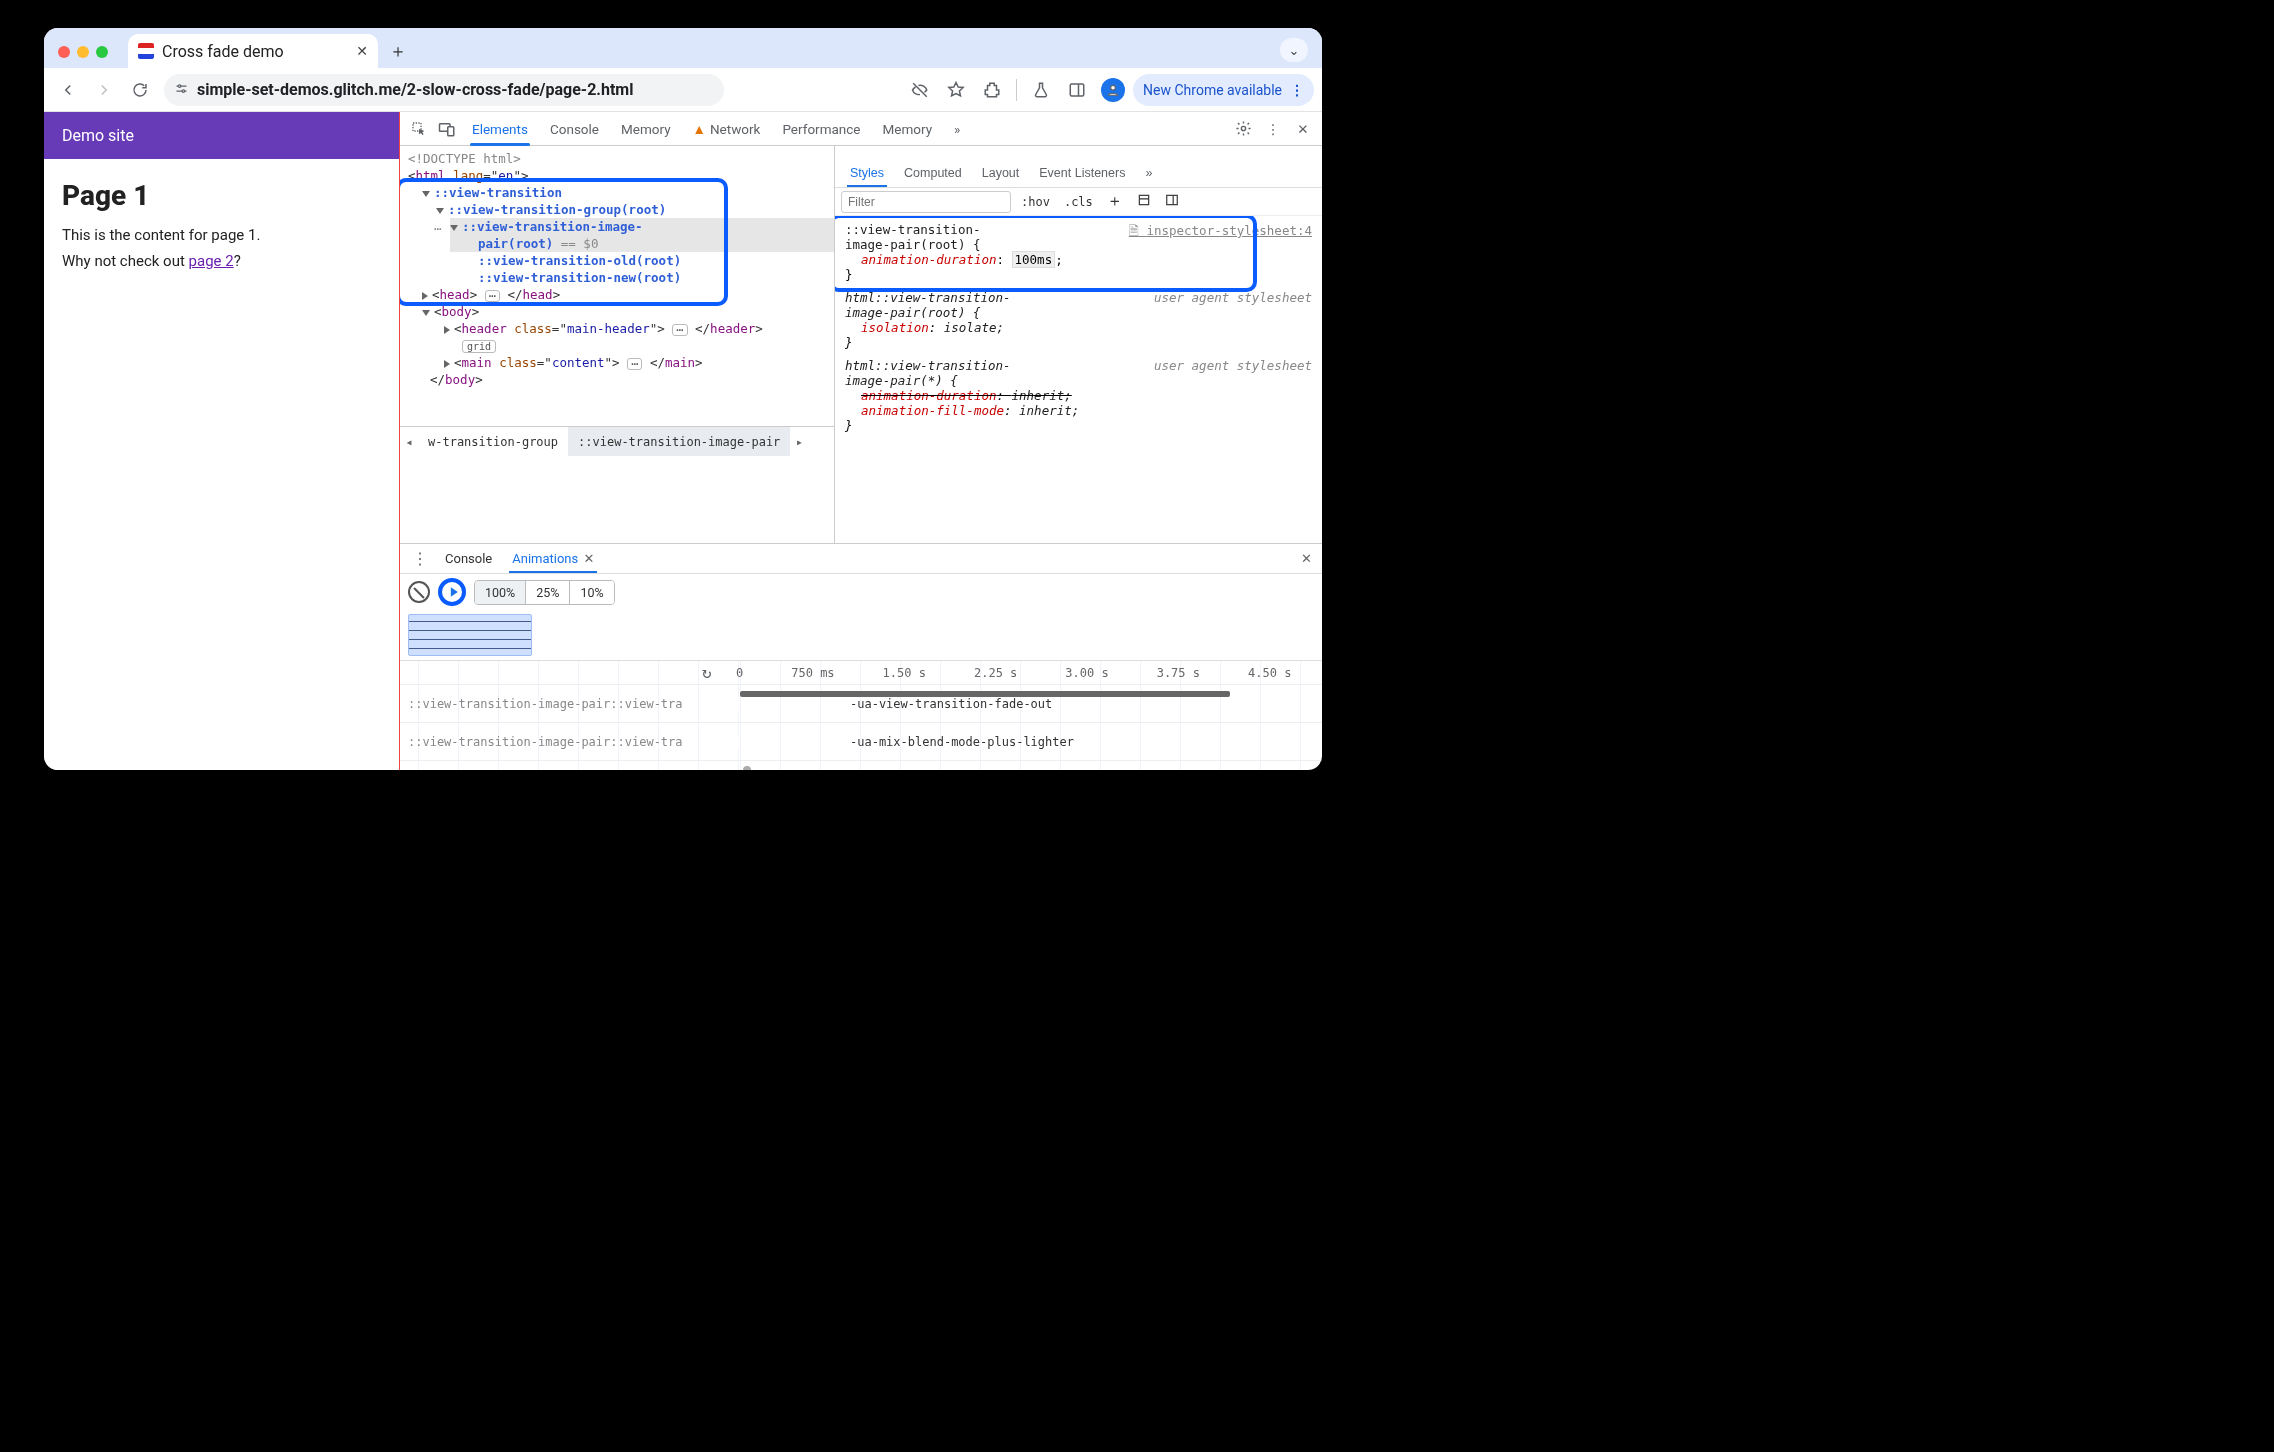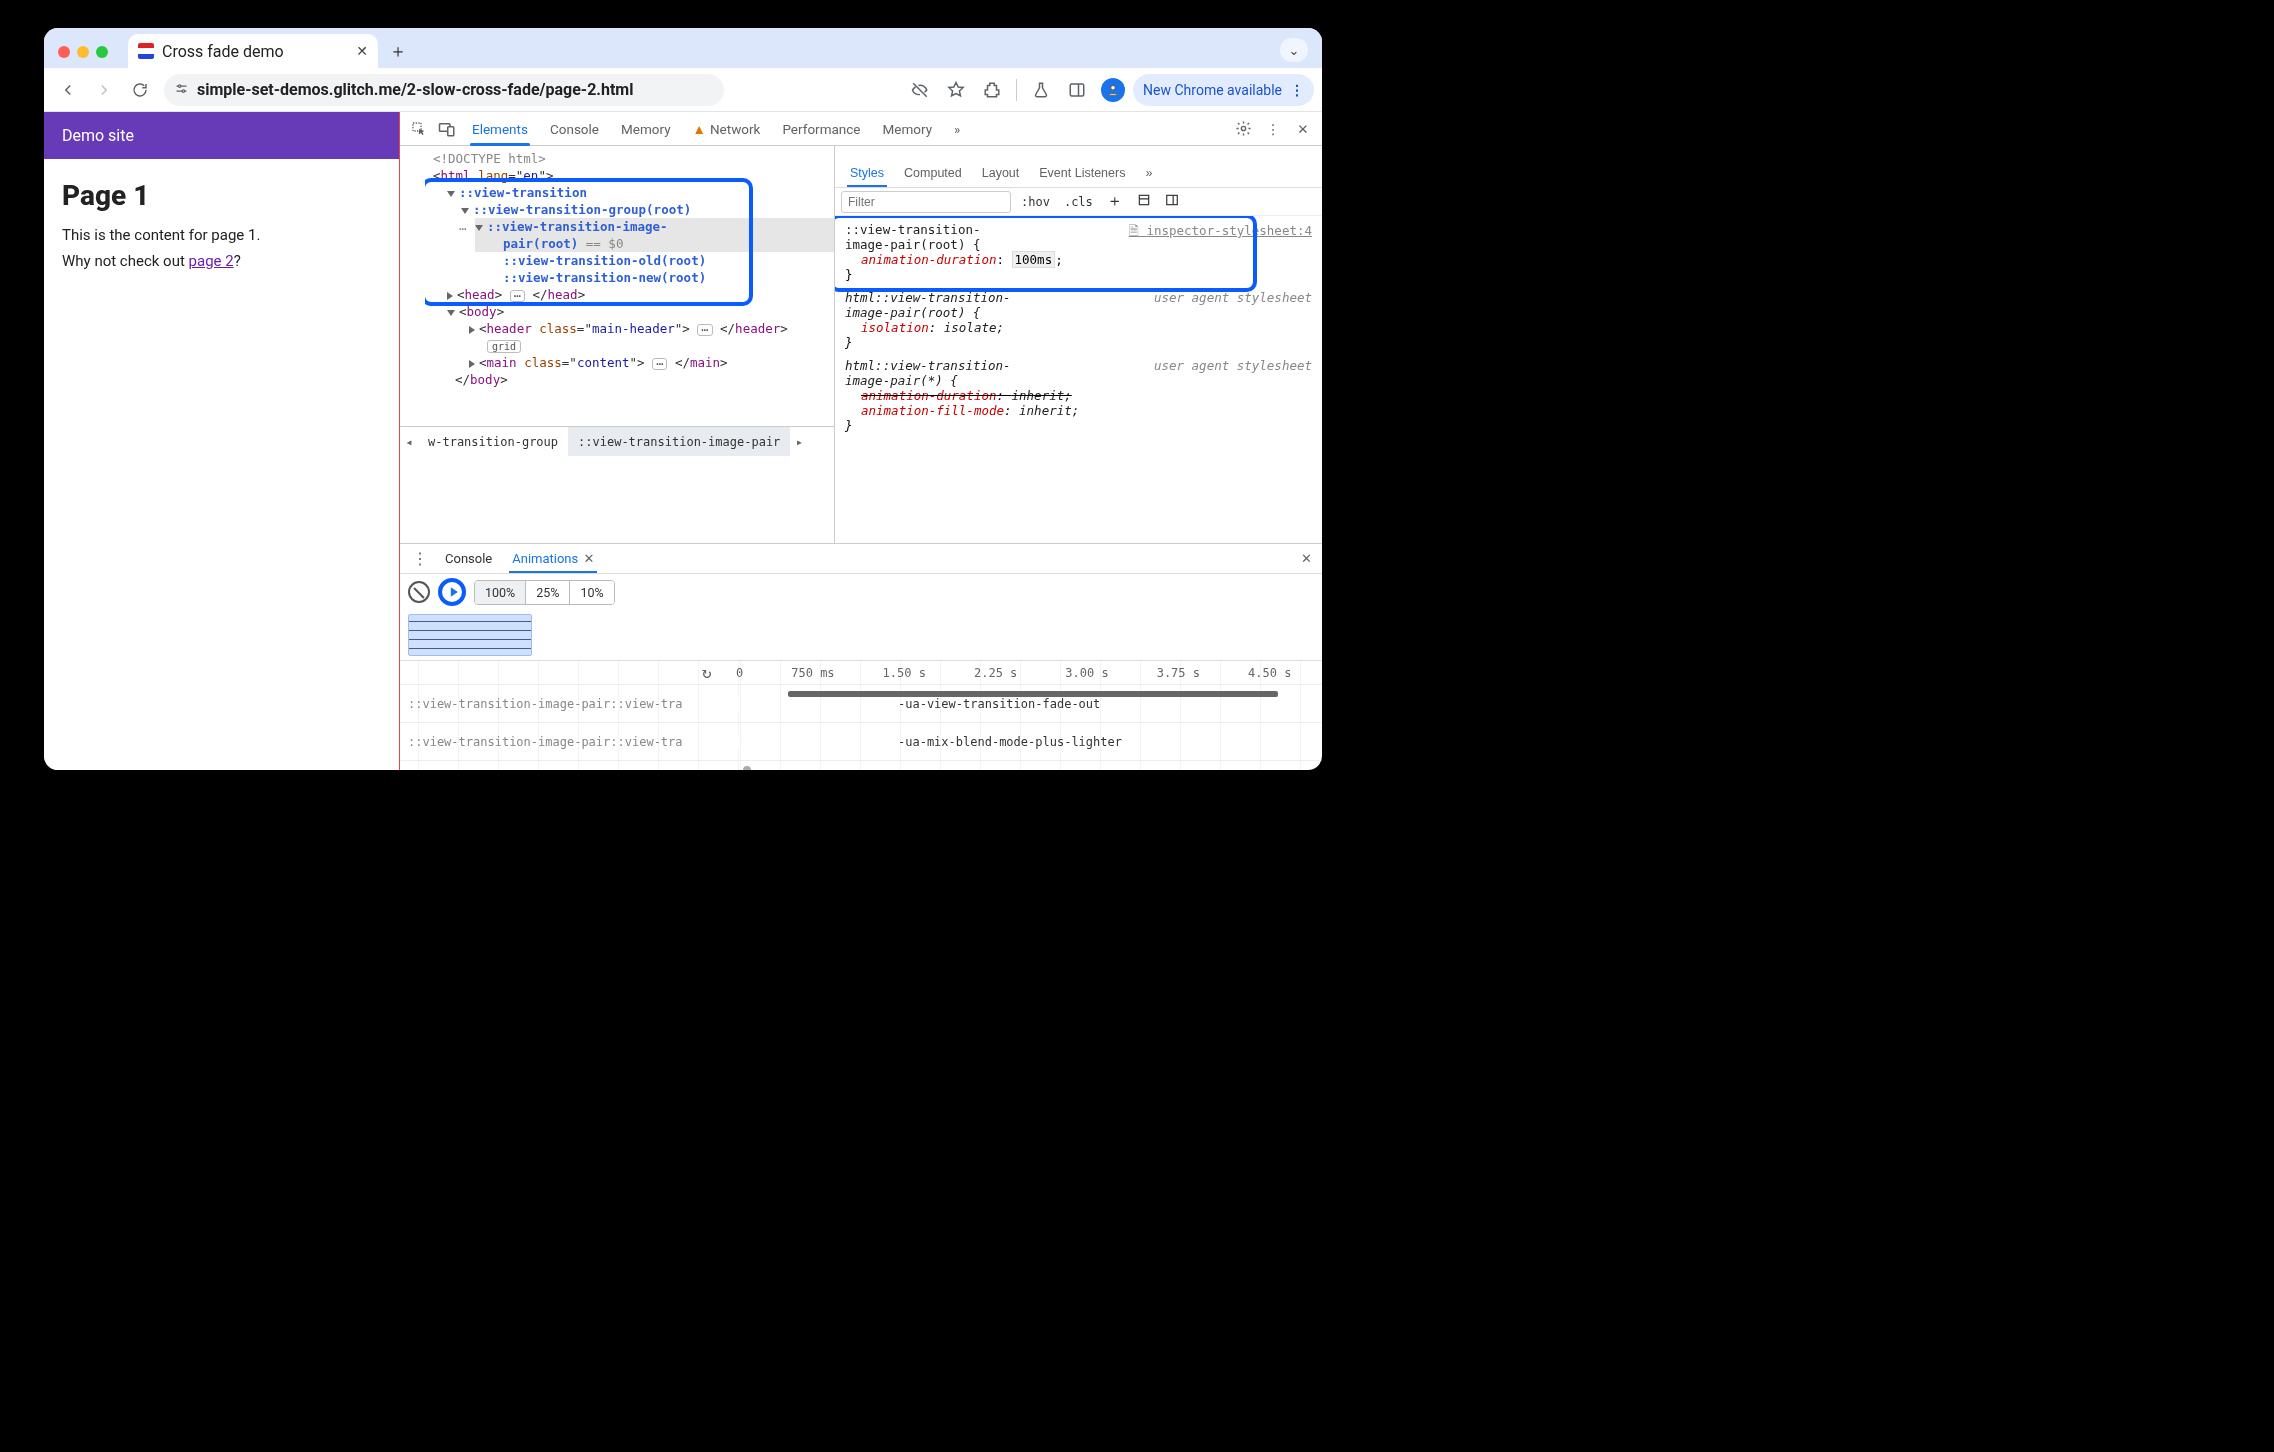--- a/index.html
+++ b/index.html
@@ -135,21 +135,21 @@
   .seg:last-child{border-right:none;}
   .seg.sel{background:#eef1f4;}
   .anim-prev{margin:4px 8px;width:124px;height:42px;background:#cfe0ff;border:1px solid #9fbdf3;border-radius:2px;
     background-image:repeating-linear-gradient(#435c8a 0 1px, transparent 1px 9px);
     background-size:100% 9px;background-position:0 6px;}
   .timeline{position:relative;height:110px;border-top:1px solid #ddd;font-family:Menlo,Consolas,monospace;font-size:12px;color:#666;
     background:repeating-linear-gradient(90deg,#f0f3fa 0 1px,transparent 1px 40px);
     background-position:340px 0;}
   .timeline .ruler{height:24px;display:flex;align-items:center;padding-left:298px;gap:48px;border-bottom:1px solid #eee;position:relative;}
   .timeline .ruler .rarrow{position:absolute;left:302px;color:#5f6368;font-size:16px;}
-  .timeline .row{display:flex;align-items:center;height:38px;border-bottom:1px solid #eee;gap:48px;}
+  .timeline .row{display:flex;align-items:center;height:38px;border-bottom:1px solid #eee;}
   .timeline .lbl{width:340px;padding-left:8px;color:#888;white-space:nowrap;overflow:hidden;position:relative;}
   .timeline .lbl::after{content:"";position:absolute;right:0;top:0;bottom:0;width:40px;background:linear-gradient(90deg,transparent,#fff);}
   .timeline .track{flex:1;position:relative;height:100%;}
   .timeline .bar{position:absolute;top:6px;height:6px;background:#666;border-radius:2px;}
   .timeline .anname{position:absolute;top:12px;color:#333;}
   .timeline .ph{position:absolute;left:343px;bottom:-4px;width:8px;height:8px;border-radius:50%;background:#aaa;}
 </style>
 </head>
 <body>
 
@@ -282,21 +282,21 @@
               </svg>
             </div>
           <div class="iconbtn">⋮</div>
           <div class="iconbtn">✕</div>
         </div>
       </div>
 
       <div class="dt-body">
 
         <div class="elements">
-          <div class="tree" style="position:relative;height:280px;margin-left:25px;">
+          <div class="tree" style="position:relative;height:280px;">
             <div class="line gray">&lt;!DOCTYPE html&gt;</div>
             <div class="line">&lt;<span class="tag">html</span> <span class="attr">lang</span>="<span class="attrv">en</span>"&gt;</div>
 
             <div style="padding-left:14px;">
               <div class="line"><span class="tri down"></span><span class="blue">::view-transition</span></div>
               <div style="padding-left:14px;">
                 <div class="line"><span class="tri down"></span><span class="blue">::view-transition-group(root)</span></div>
                 <div style="padding-left:14px;position:relative;">
                   <span class="ell" style="top:3px;">⋯</span>
                   <div class="line sel"><span class="tri down"></span><span class="blue">::view-transition-image-</span></div>

